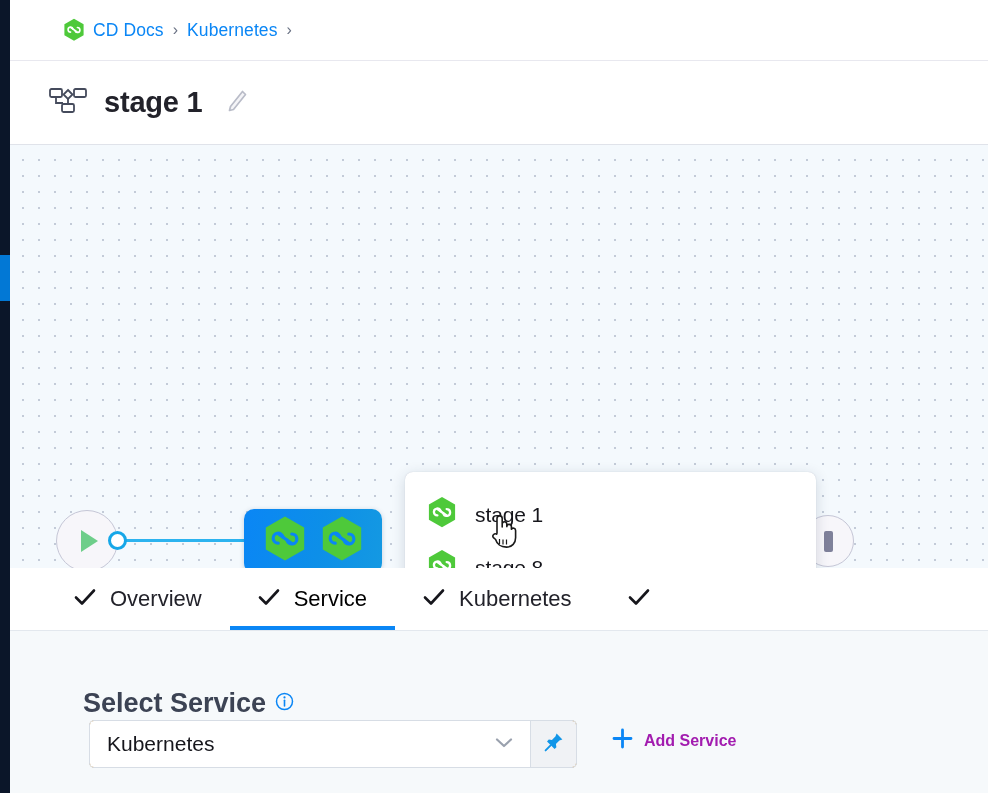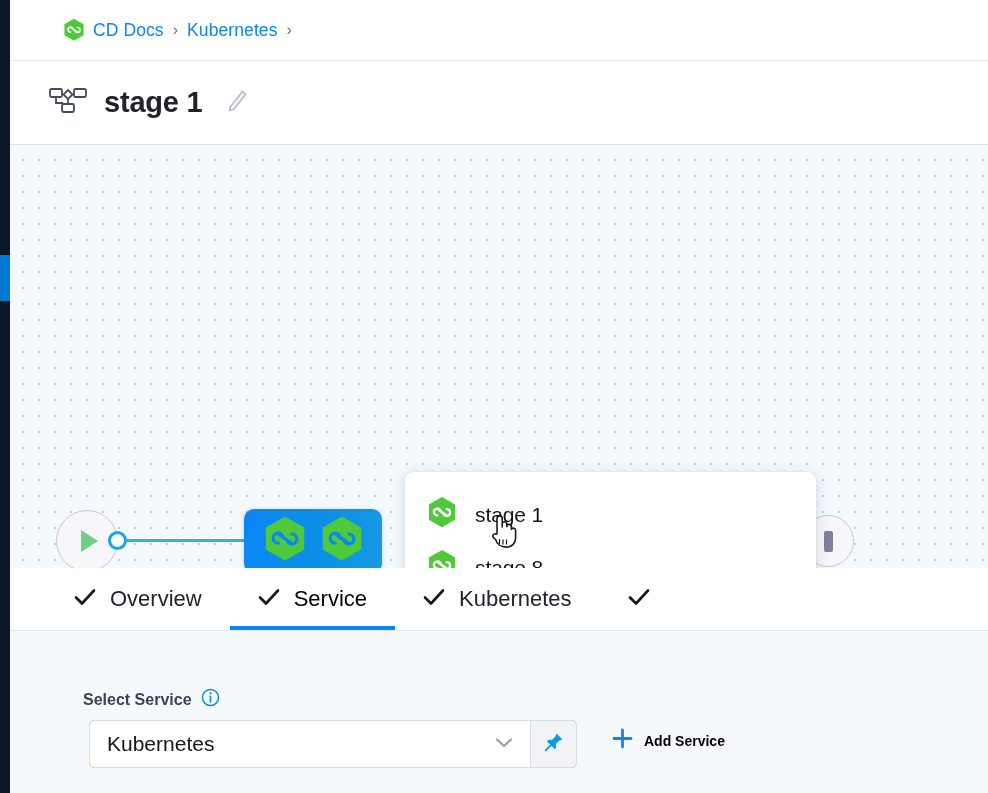--- a/index.html
+++ b/index.html
@@ -173,21 +173,21 @@
   .form-panel {
     position: absolute; left: 10px; top: 631px;
     width: 978px; height: 162px;
     background: #f6f9fb;
   }
   .field-label-row {
     position: absolute; left: 73px; top: 57px;
     display: flex; align-items: center; gap: 9px;
   }
   .field-label {
-    font-size: 16px; font-weight: bold; color: #3c4354; text-align: center;
+    font-size: 27px; font-weight: bold; color: #3c4354; text-align: center;
   }
   .select-wrap {
     position: absolute; left: 79px; top: 89px;
     display: flex; align-items: stretch;
     width: 488px; height: 48px;
     border: 1px solid #d7dde5; border-radius: 5px;
     background: #a16207; overflow: hidden;
   }
   .select-box {
     flex: 1; display: flex; align-items: center; justify-content: space-between;
@@ -197,21 +197,21 @@
   .pin-btn {
     width: 46px; display: flex; align-items: center; justify-content: center;
     background: #f0f2f5; border-left: 1px solid #d7dde5; cursor: pointer;
   }
   .add-service-btn {
     position: absolute; left: 602px; top: 97px;
     display: flex; align-items: center; gap: 11px;
     cursor: pointer;
   }
   .add-service-label {
-    font-size: 14px; font-weight: bold; color: #000000;
+    font-size: 16px; font-weight: bold; color: #a21caf;
   }
 </style>
 </head>
 <body>
 
 <div class="app">
 
   <div class="rail">
     <div class="rail-accent"></div>
   </div>

